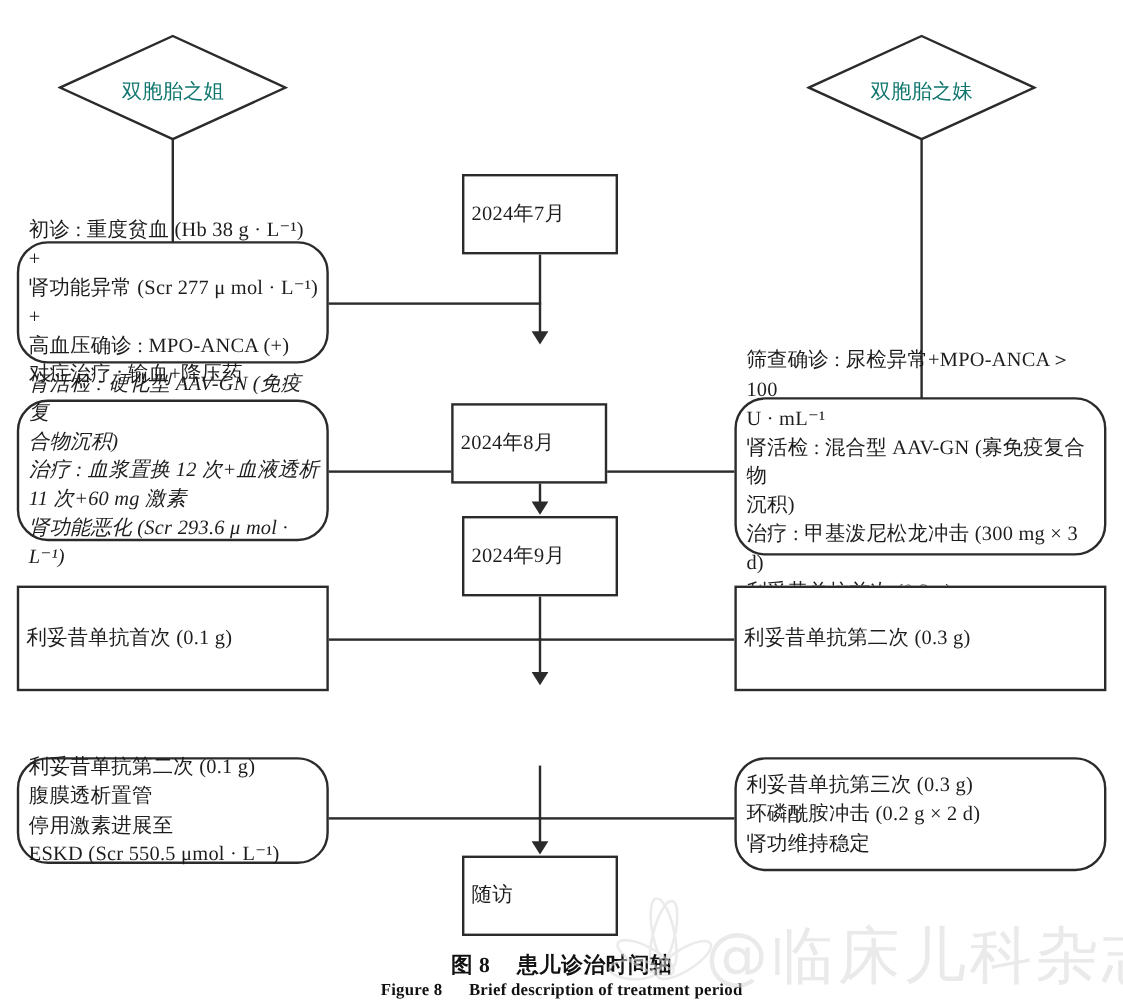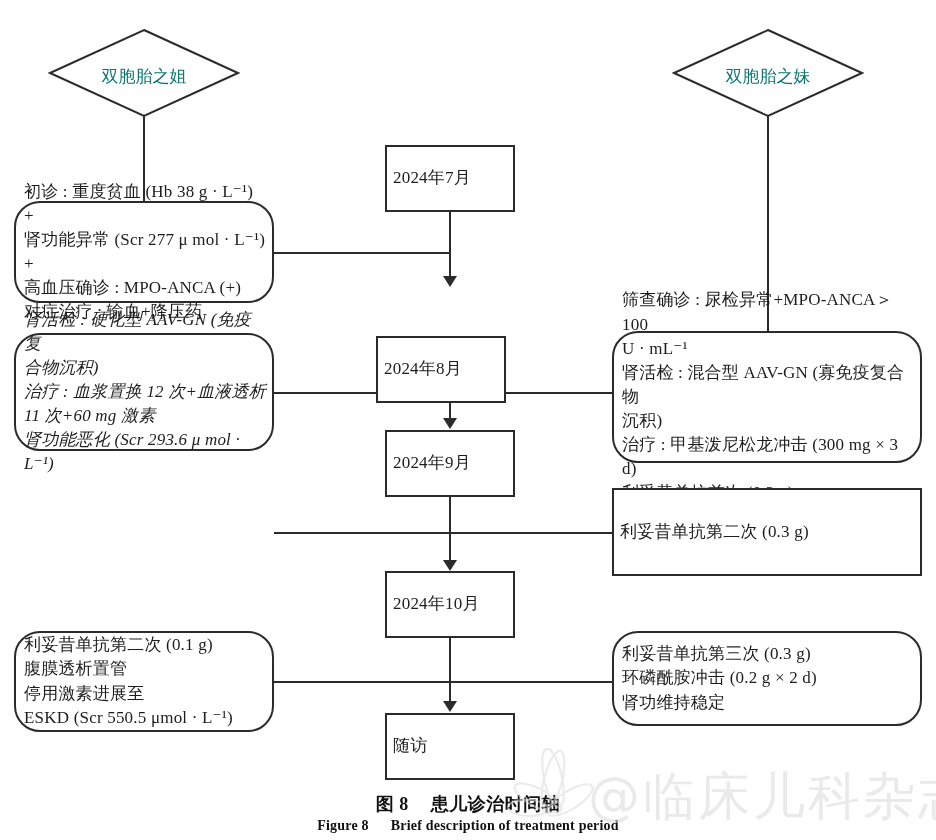--- a/index.html
+++ b/index.html
@@ -191,45 +191,45 @@
   </div>
 
   <div class="node center month-box" style="left:376px; top:288px; width:130px; height:67px;margin-top:48px;">
     <span class="node-text">2024年8月</span>
   </div>
 
   <div class="node center month-box" style="left:385px; top:430px; width:130px; height:67px;">
     <span class="node-text">2024年9月</span>
   </div>
 
-  <div class="node center month-box" style="left:385px; top:571px; width:130px; height:67px;">
-    <span class="node-text">2024年10月</span>
-  </div>
 
   <div class="node center month-box" style="left:385px; top:713px; width:130px; height:67px;">
     <span class="node-text">随访</span>
   </div>
 
   <div class="node left-text" style="left:14px; top:201px; width:260px; height:102px;">
     <span class="node-text">初诊 : 重度贫血 (Hb 38 g · L⁻¹) +
 肾功能异常 (Scr 277 μ mol · L⁻¹) +
 高血压确诊 : MPO-ANCA (+)
 对症治疗 : 输血+降压药</span>
   </div>
 
   <div class="node left-text" style="left:14px; top:333px; width:260px; height:118px;font-style:italic;">
     <span class="node-text">肾活检 : 硬化型 AAV-GN (免疫复
 合物沉积)
 治疗 : 血浆置换 12 次+血液透析
 11 次+60 mg 激素
 肾功能恶化 (Scr 293.6 μ mol · L⁻¹)</span>
   </div>
 
-
-  <div class="node left-text" style="left:14px; top:631px; width:260px; height:101px;">
+  <div class="node center" style="left:14px; top:488px; width:260px; height:88px;">
+    <span class="node-text">利妥昔单抗首次 (0.1 g)</span>
+  </div>
+
+  <div class="node left-text" style="left:14px; top:631px; width:260px; height:89px;">
     <span class="node-text">利妥昔单抗第二次 (0.1 g)
 腹膜透析置管
 停用激素进展至
 ESKD (Scr 550.5 μmol · L⁻¹)</span>
   </div>
 
   <div class="node left-text" style="left:612px; top:331px; width:310px; height:132px;">
     <span class="node-text">筛查确诊 : 尿检异常+MPO-ANCA＞100
 U · mL⁻¹
 肾活检 : 混合型 AAV-GN (寡免疫复合物

